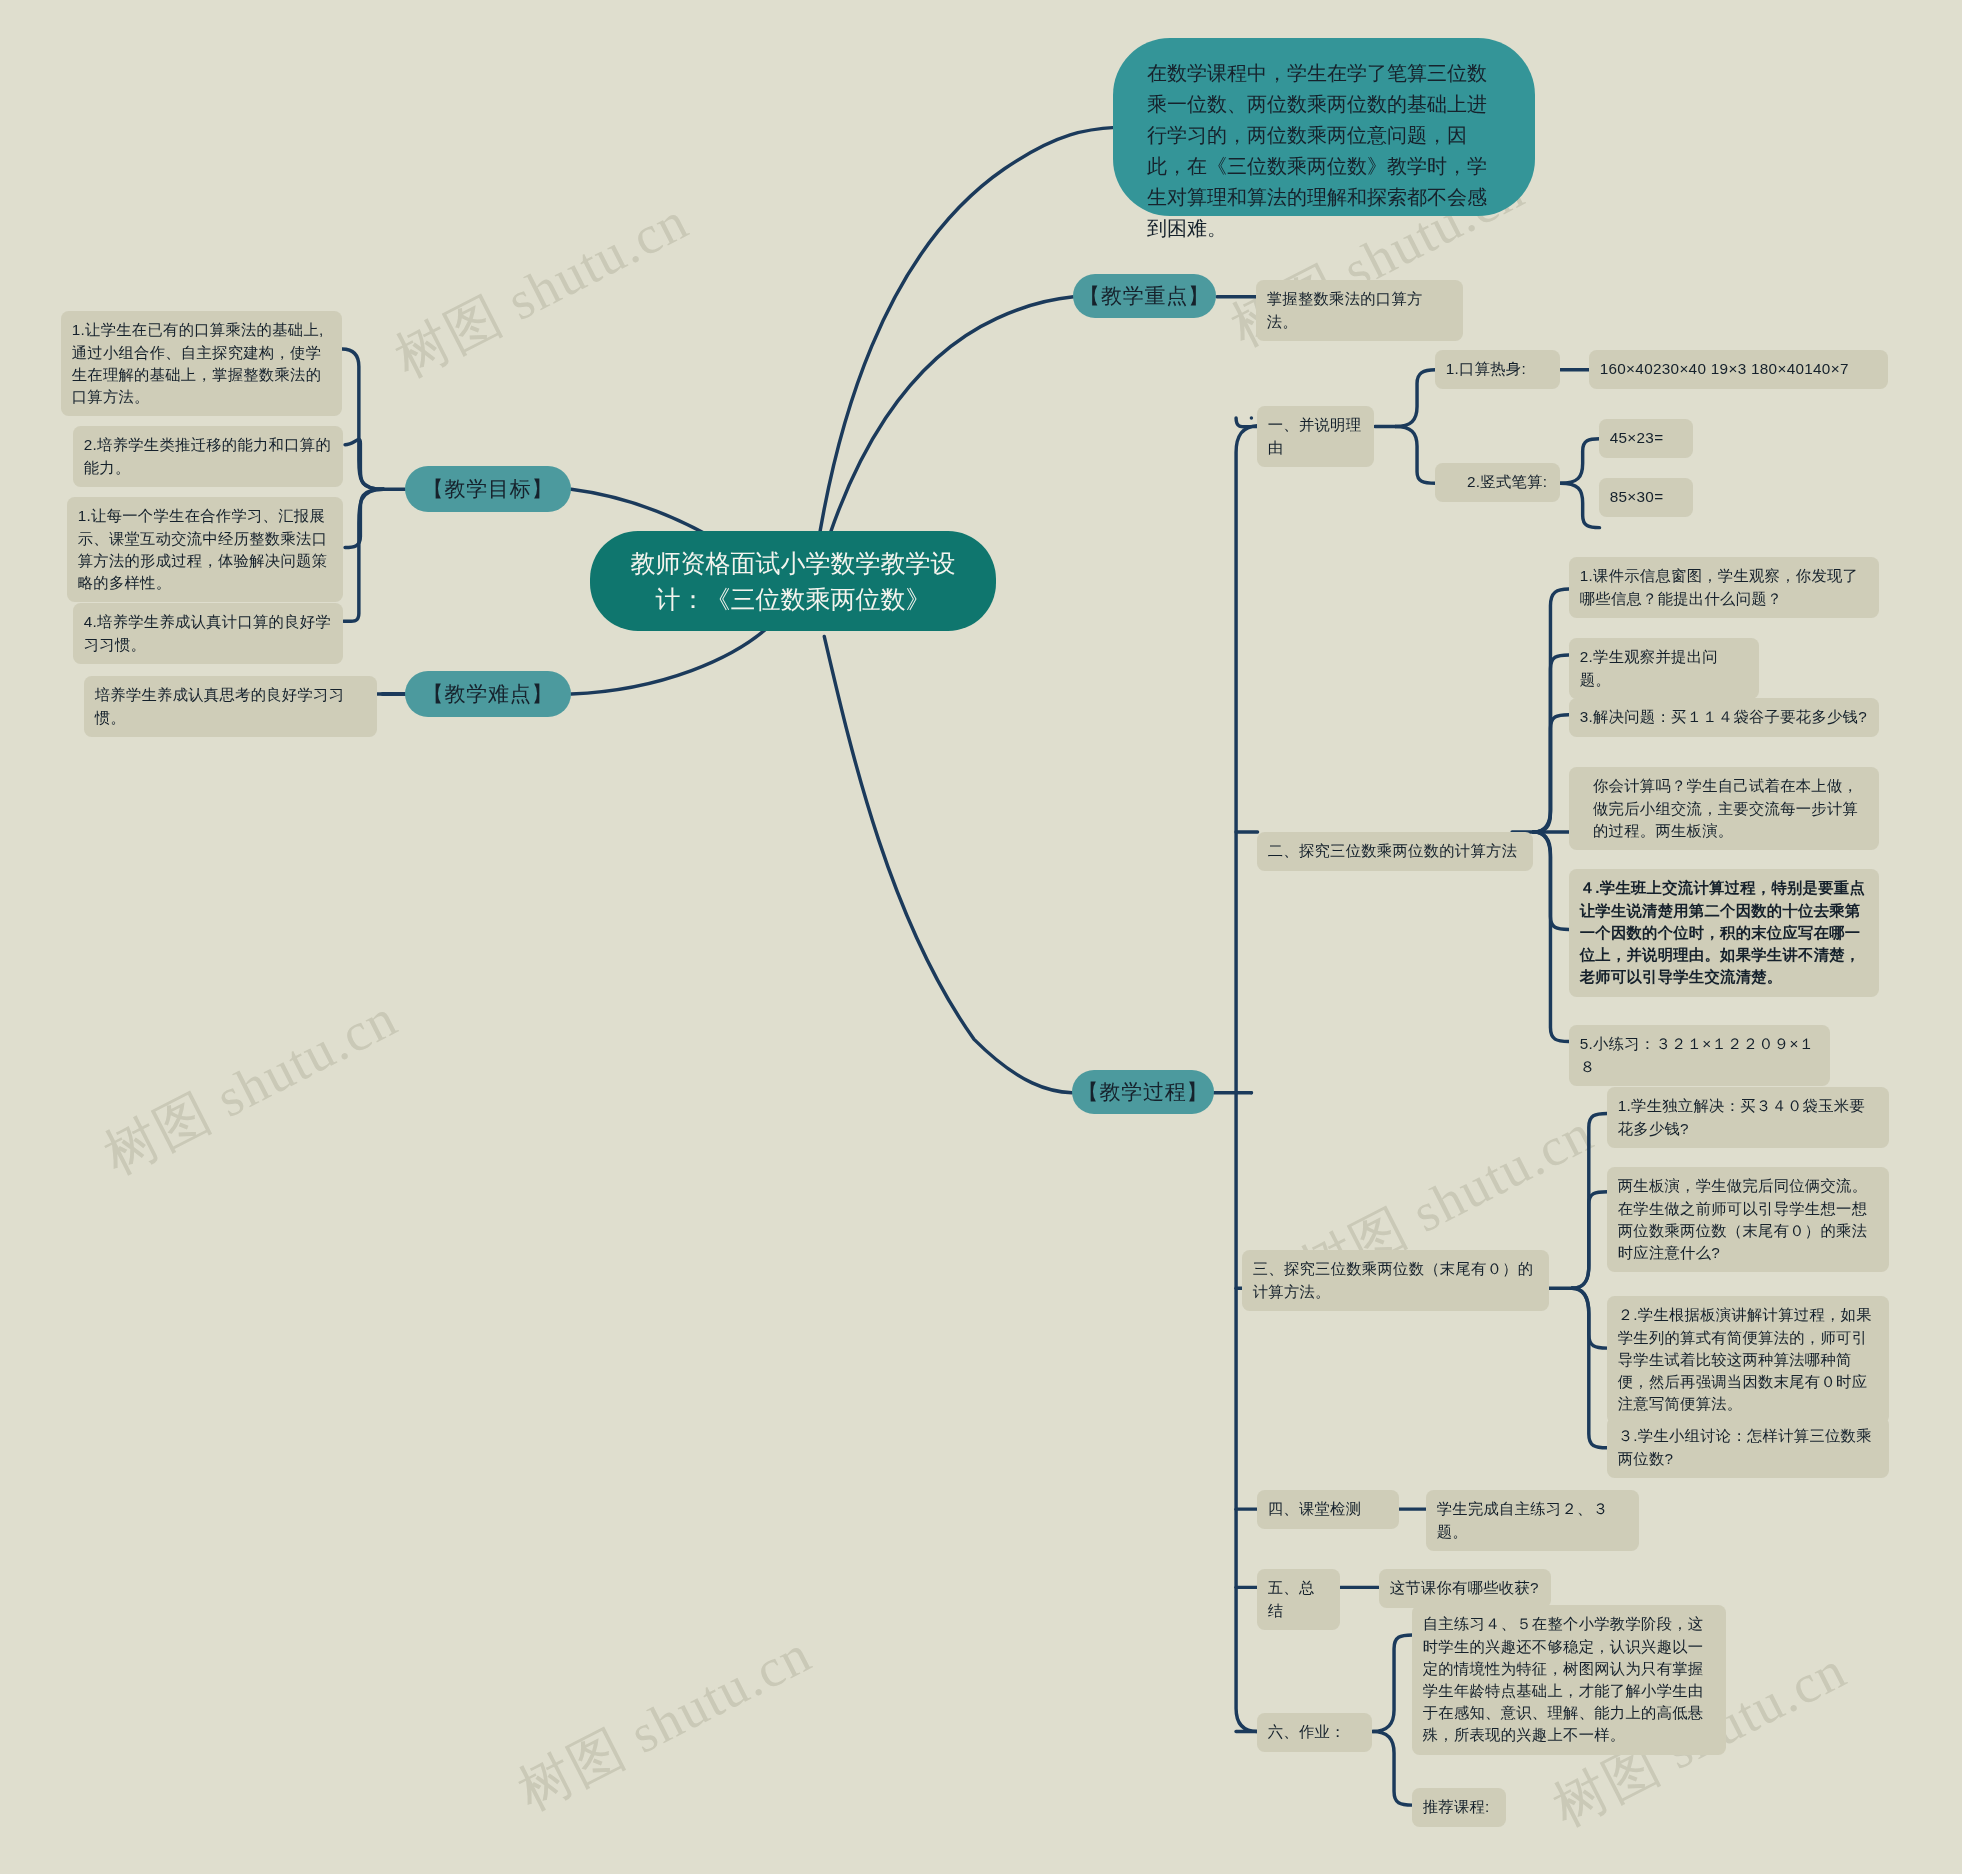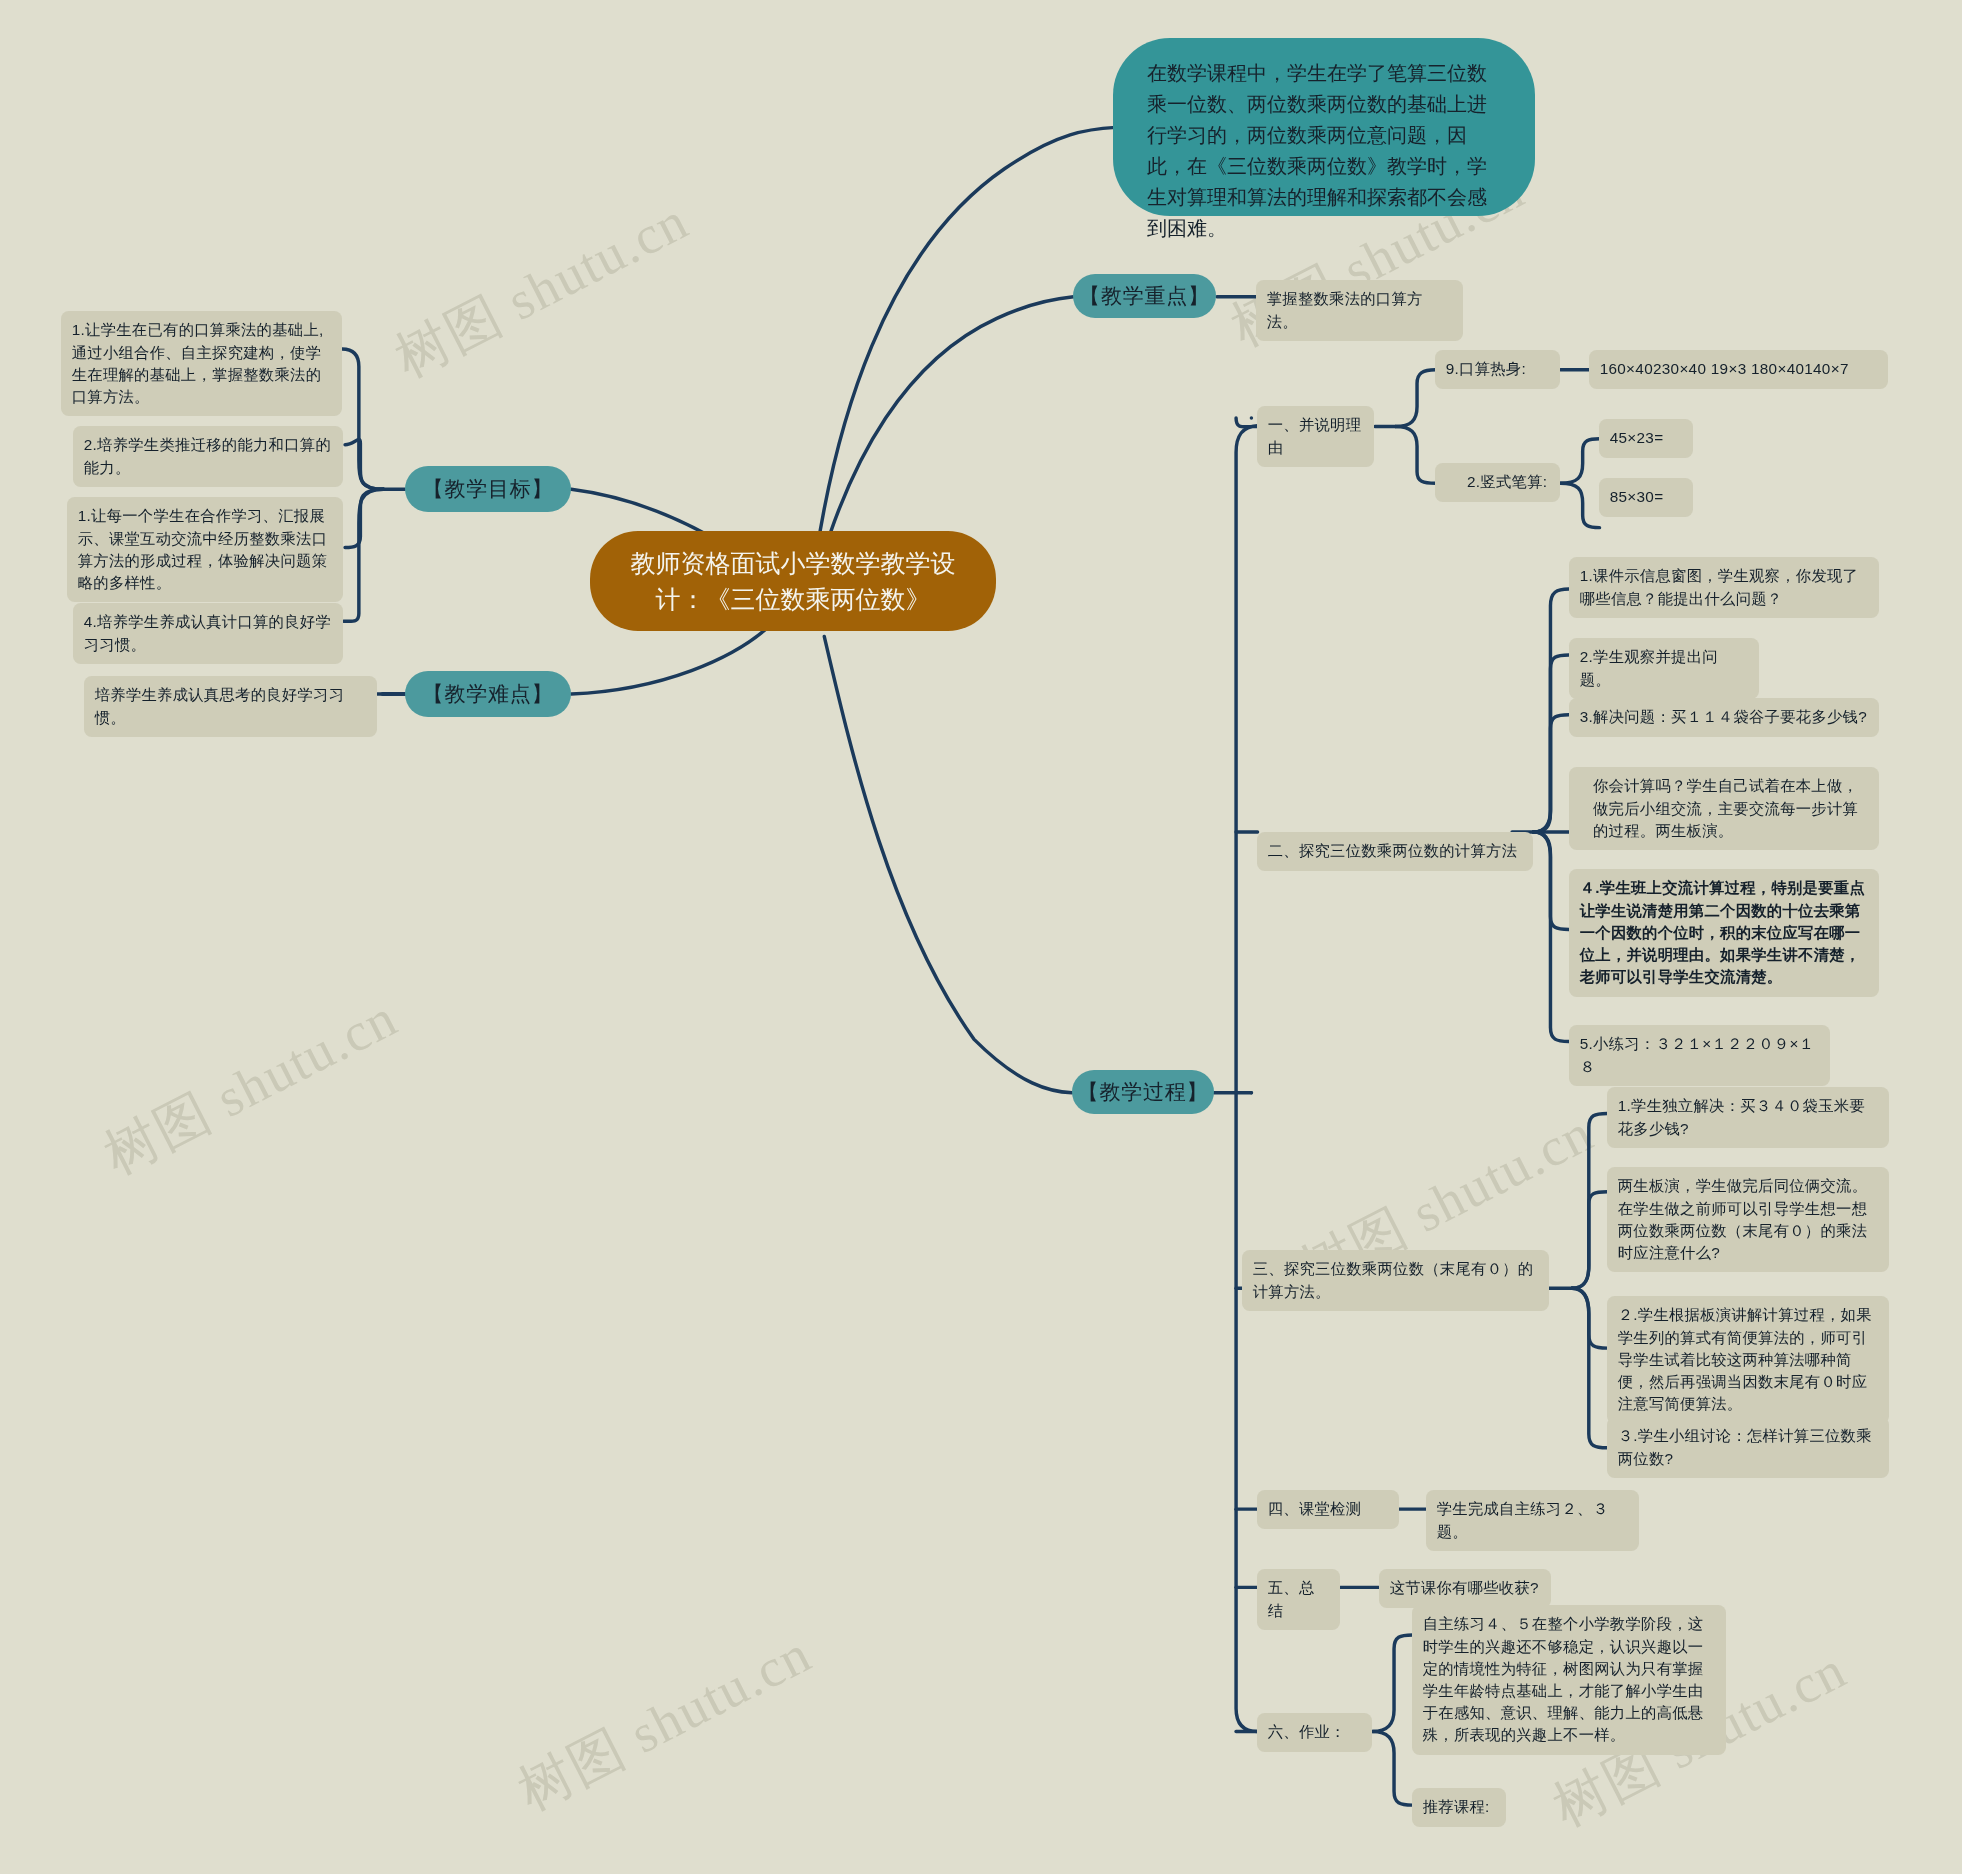--- a/index.html
+++ b/index.html
@@ -50,21 +50,21 @@
     background:#349598;
     border-radius:57px;
     color:#16222C;
     font-size:20px;
     line-height:1.55;
     padding:20px 34px;
     box-sizing:border-box;
     text-align:left;
   }
   .center{
-    background:#a16207;
+    background:#0f766e;
     border-radius:48px;
     color:#F4F4EE;
     font-size:25px;
     line-height:1.45;
     display:flex;align-items:center;justify-content:center;
     text-align:center;
     padding:14px 20px;
     box-sizing:border-box;
   }
 </style>
@@ -187,21 +187,21 @@
   </div>
 
   <div class="node topic" style="left:1072px;top:1070px;width:142px;height:44px;">
     <span>【教学过程】</span>
   </div>
 
   <div class="node leaf" style="left:1257px;top:406px;width:117px;">
     <span>一、并说明理由</span>
   </div>
   <div class="node leaf" style="left:1435px;top:350px;width:125px;">
-    <span>9.口算热身:</span>
+    <span>1.口算热身:</span>
   </div>
   <div class="node leaf" style="left:1435px;top:463px;width:125px;padding-left:32px;">
     <span>2.竖式笔算:</span>
   </div>
   <div class="node leaf" style="left:1589px;top:350px;width:299px;">
     <span>160×40230×40 19×3 180×40140×7</span>
   </div>
   <div class="node leaf" style="left:1599px;top:419px;width:94px;">
     <span>45×23=</span>
   </div>

